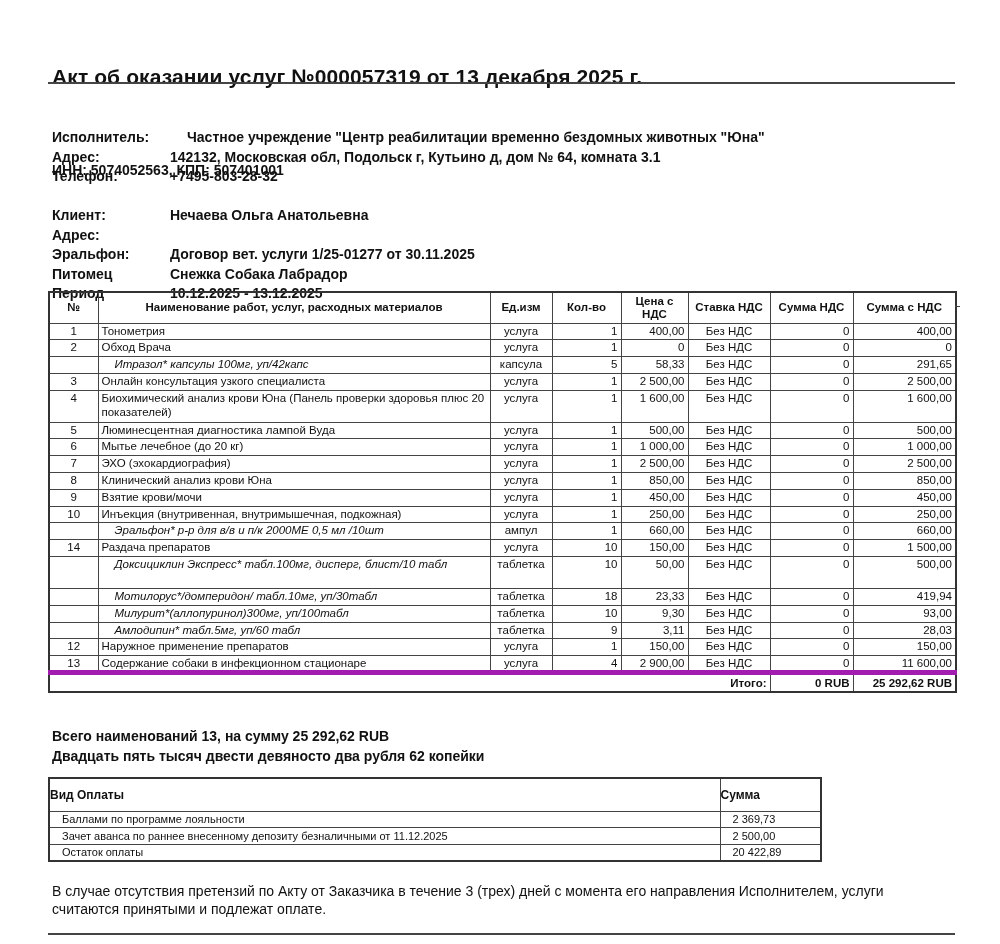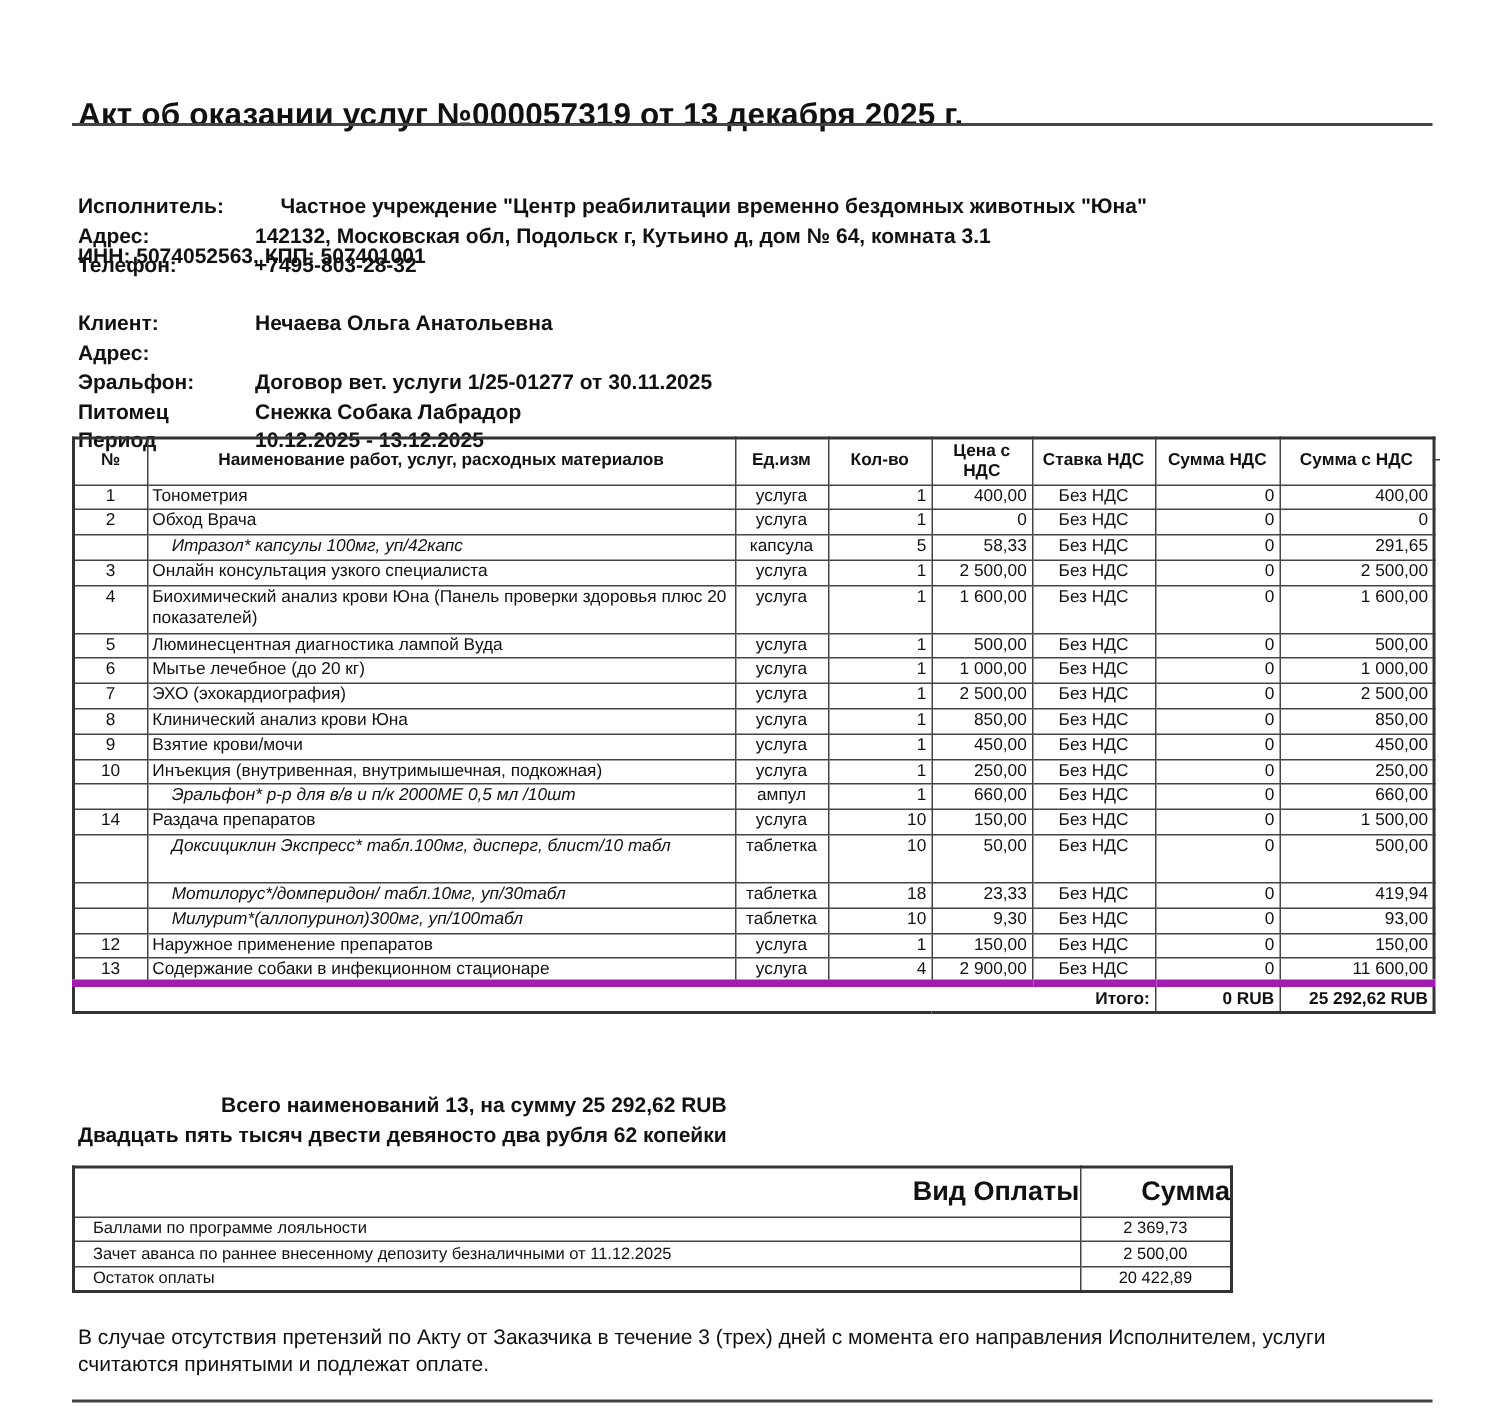--- a/index.html
+++ b/index.html
@@ -18,27 +18,27 @@
   table.items td, table.items th { border: 1px solid #444; padding: 0 3px; height: 16.8px; line-height: 14px; vertical-align: top; }
   table.items th { font-weight: bold; text-align: center; vertical-align: middle; height: 31px; font-size: 11.5px; line-height: 13px; }
   table.items td.c { text-align: center; }
   table.items td.r { text-align: right; }
   table.items td.sub { font-style: italic; padding-left: 16px; }
   table.items tr.tall td { height: 32px; }
   table.items tr.total td { font-weight: bold; height: 19px; border-top: 5px solid #a21caf; vertical-align: middle; }
   table.items tr.total td.blank { border-right: none; }
   .tick { position: absolute; left: 955px; top: 306px; width: 5px; height: 1px; background: #444; }
 
-  .summary { position: absolute; left: 52px; top: 726px; font-size: 14px; font-weight: bold; text-align: right; }
+  .summary { position: absolute; left: 52px; top: 726px; font-size: 14px; font-weight: bold; }
   .summary div { height: 20px; line-height: 20px; }
 
   table.pay { position: absolute; left: 48px; top: 777px; border-collapse: collapse; font-size: 11px; border: 2px solid #333; }
-  table.pay th { font-size: 18px; font-weight: bold; height: 33px; border: 1px solid #444; text-align: right; vertical-align: middle; }
+  table.pay th { font-size: 12px; font-weight: bold; height: 33px; border: 1px solid #444; text-align: left; vertical-align: middle; }
   table.pay td { border: 1px solid #444; height: 16.6px; line-height: 14px; padding: 0 12px; }
-  table.pay td.r { text-align: center; }
+  table.pay td.r { text-align: left; }
 
   .note { position: absolute; left: 52px; top: 882px; width: 900px; font-size: 14px; line-height: 18px; }
   .bottom-rule { position: absolute; left: 48px; top: 933px; width: 907px; height: 2px; background: #444; }
 </style>
 </head>
 <body>
 
 <div class="title">Акт об оказании услуг №000057319 от 13 декабря 2025 г.</div>
 <div class="title-rule"></div>
 
@@ -250,20 +250,30 @@
         <td class="c"></td>
         <td class="sub">Милурит*(аллопуринол)300мг, уп/100табл</td>
         <td class="c">таблетка</td>
         <td class="r">10</td>
         <td class="r">9,30</td>
         <td class="c">Без НДС</td>
         <td class="r">0</td>
         <td class="r">93,00</td>
       </tr>
       <tr>
+        <td class="c"></td>
+        <td class="sub">Амлодипин* табл.5мг, уп/60 табл</td>
+        <td class="c">таблетка</td>
+        <td class="r">9</td>
+        <td class="r">3,11</td>
+        <td class="c">Без НДС</td>
+        <td class="r">0</td>
+        <td class="r">28,03</td>
+      </tr>
+      <tr>
         <td class="c">12</td>
         <td>Наружное применение препаратов</td>
         <td class="c">услуга</td>
         <td class="r">1</td>
         <td class="r">150,00</td>
         <td class="c">Без НДС</td>
         <td class="r">0</td>
         <td class="r">150,00</td>
       </tr>
       <tr>

